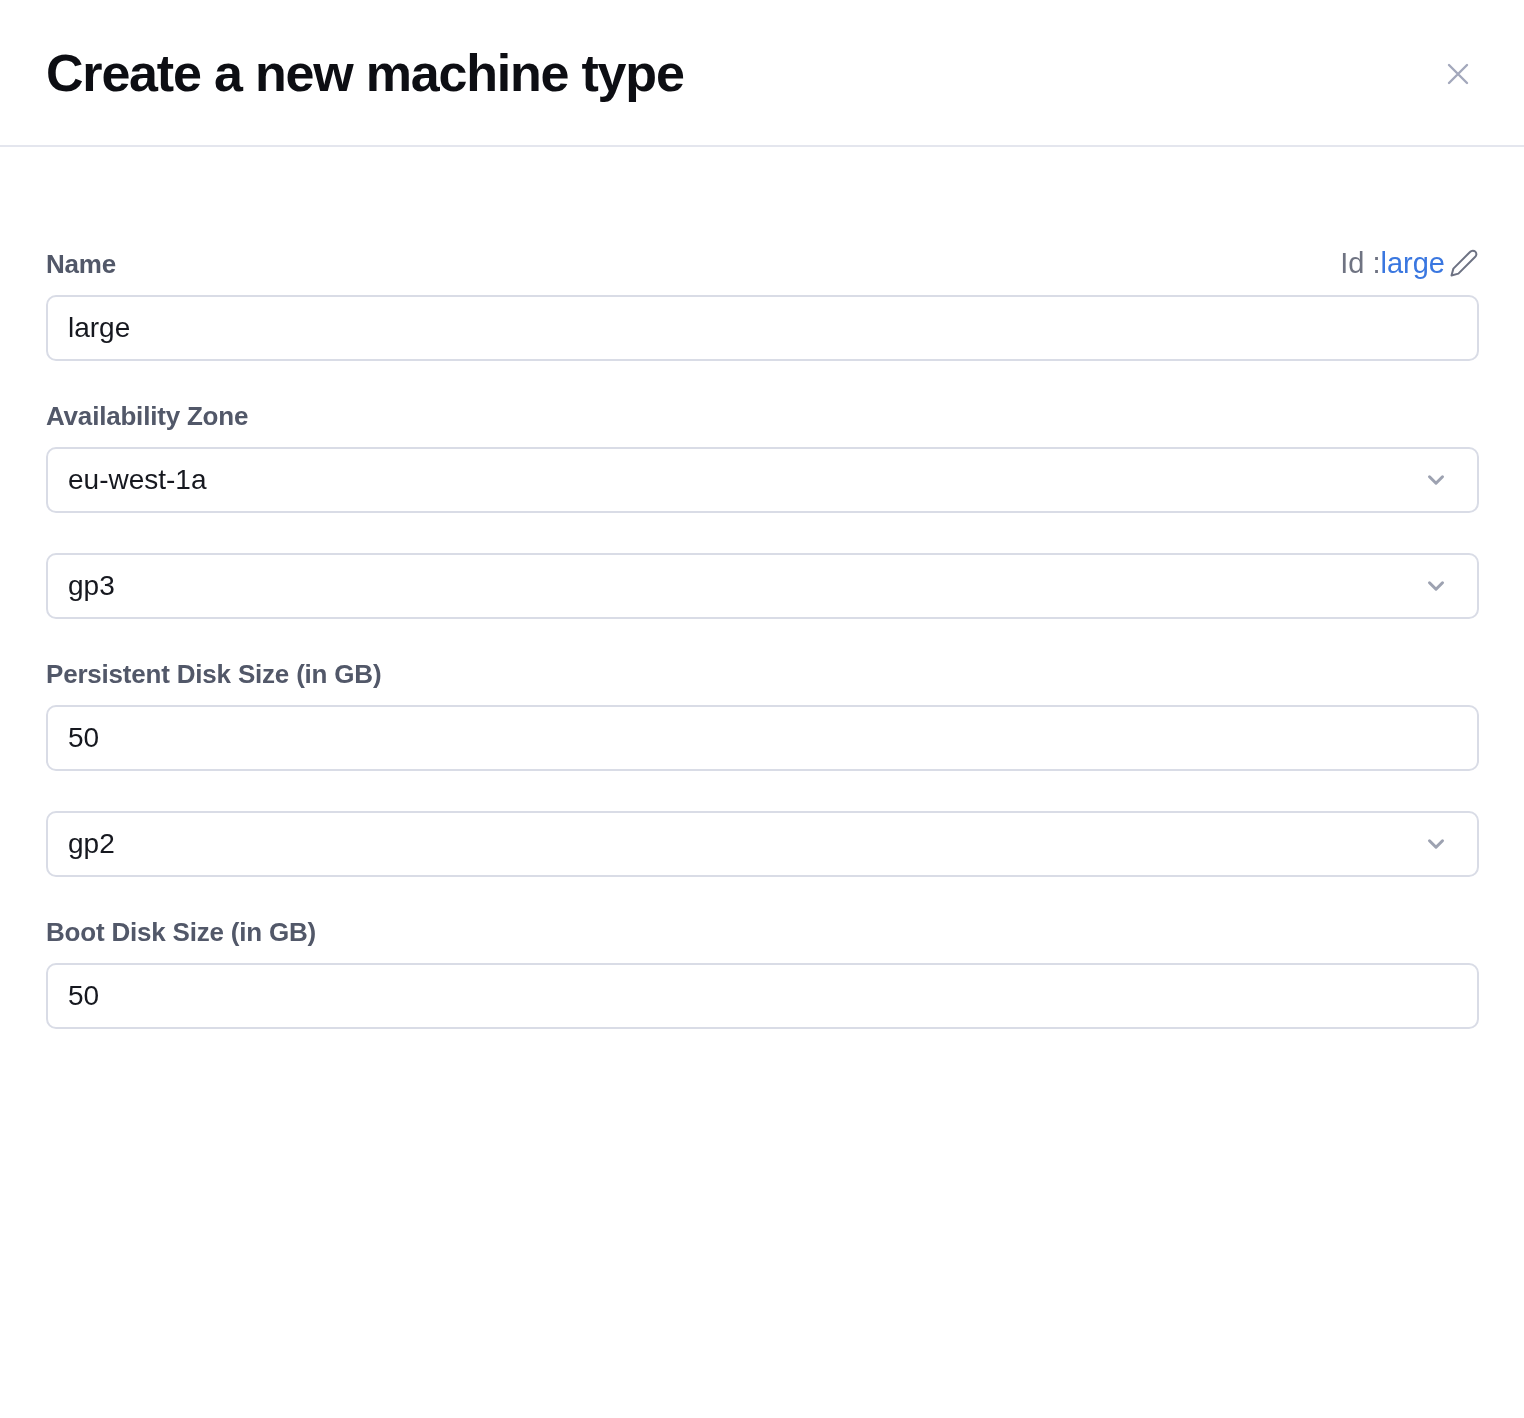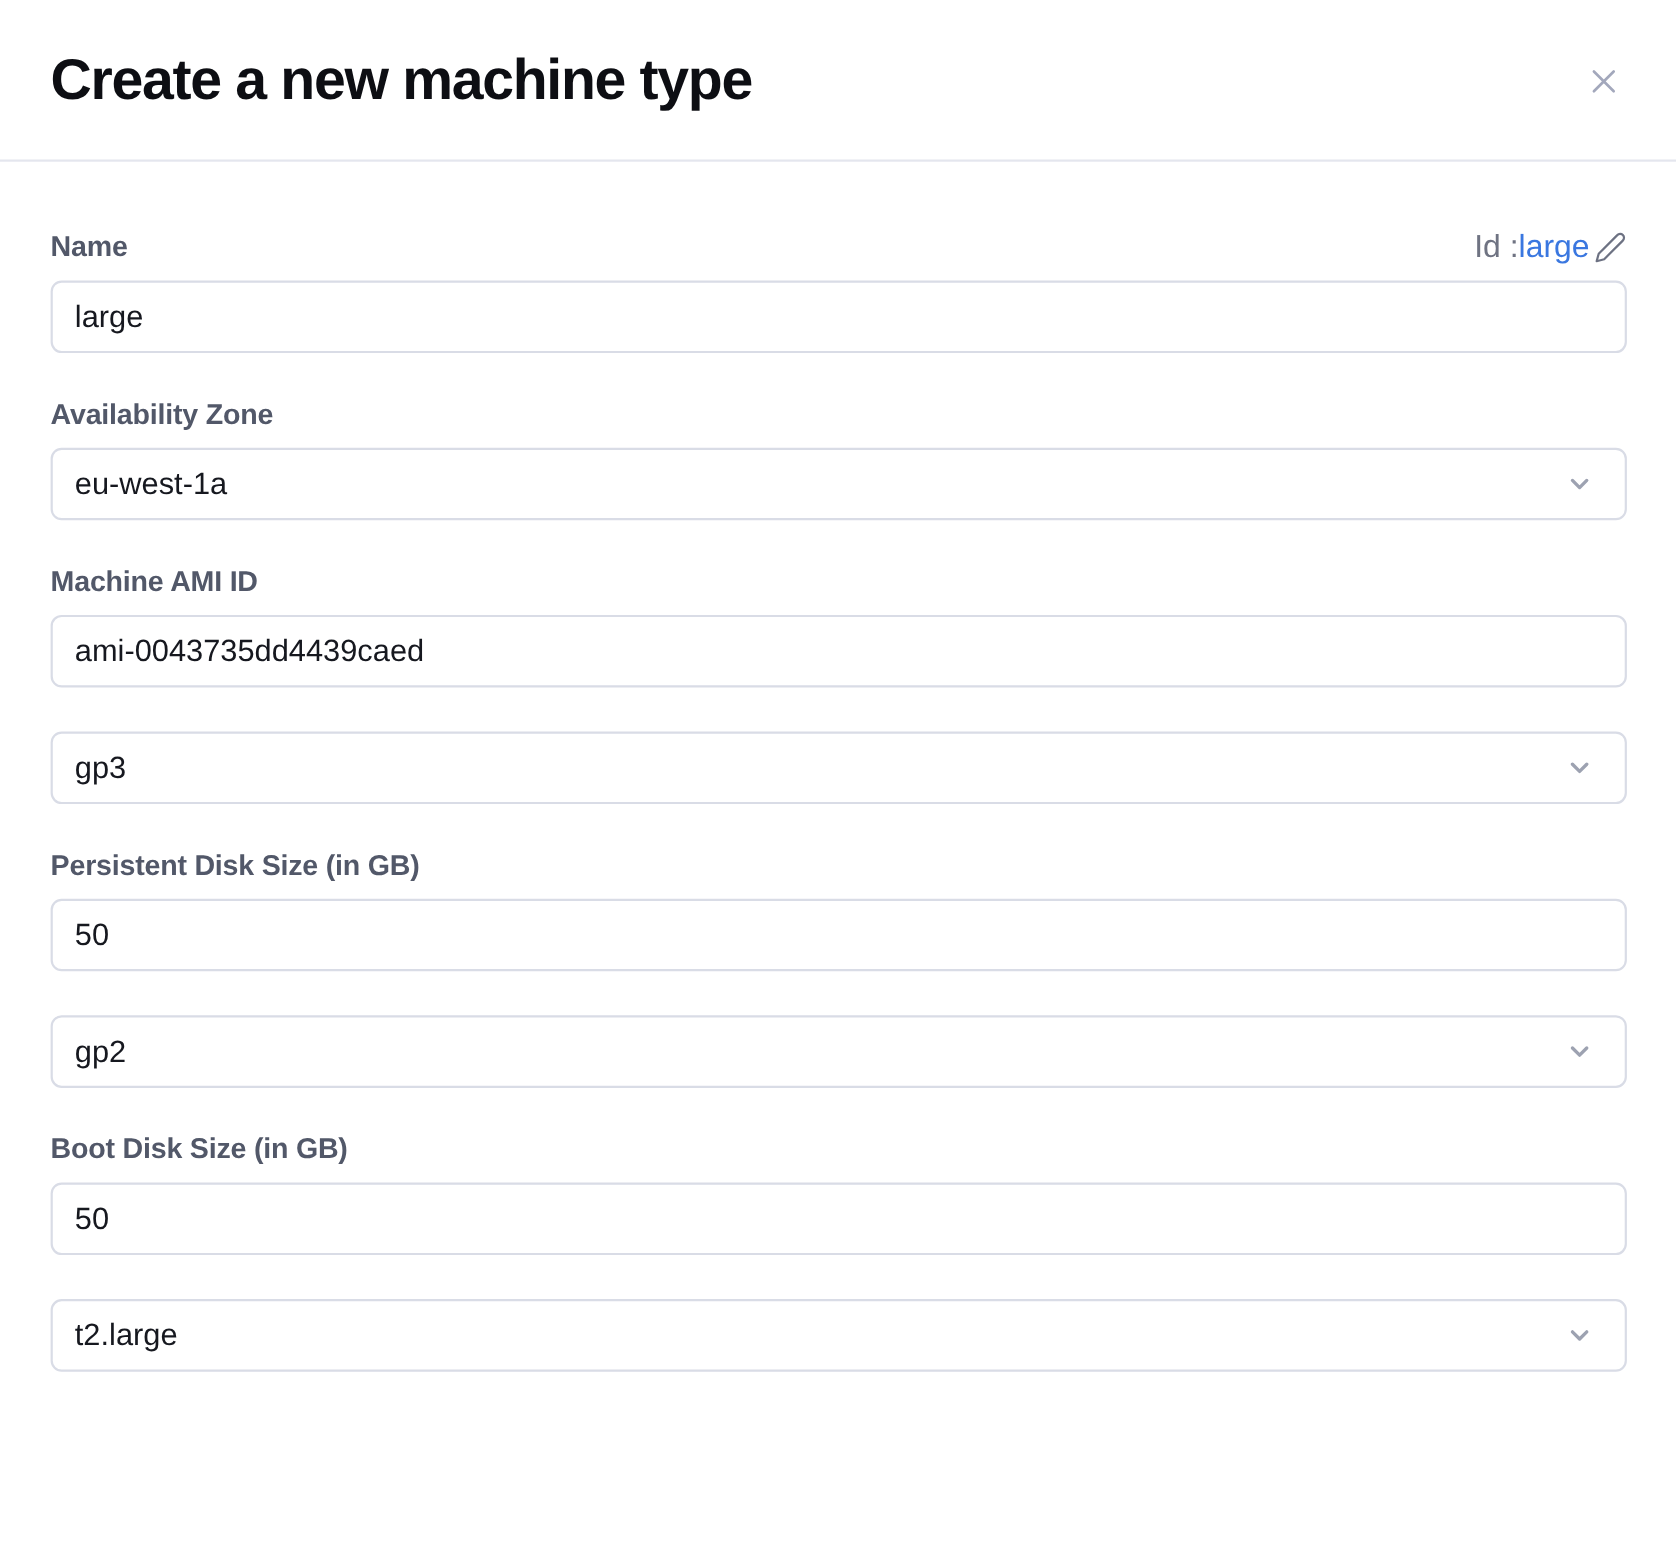--- a/index.html
+++ b/index.html
@@ -44,23 +44,24 @@
   }
   .modal-body {
     padding: 62px 45px 0 46px;
   }
   .field {
     margin-bottom: 40px;
   }
   .label-row {
     display: flex;
     justify-content: space-between;
-    align-items: flex-start;
+    align-items: flex-end;
     height: 30px;
     margin-bottom: 16px;
+    margin-top: 40px;
   }
   .field-label {
     font-size: 26px;
     font-weight: 700;
     color: #525869;
     letter-spacing: -0.2px;
     line-height: 30px;
   }
   .id-display {
     display: flex;
@@ -146,26 +147,20 @@
       <div class="select-control" role="combobox">
         <span class="select-value">eu-west-1a</span>
         <span class="chevron">
           <svg width="26" height="26" viewBox="0 0 24 24" fill="none" stroke="#9da2b1" stroke-width="2.8" stroke-linecap="round" stroke-linejoin="round">
             <path d="m6 9 6 6 6-6"></path>
           </svg>
         </span>
       </div>
     </div>
 
-    <div class="field">
-      <div class="label-row">
-        <span class="field-label">Machine AMI ID</span>
-      </div>
-      <input class="text-control" type="text" value="ami-0043735dd4439caed" style="">
-    </div>
 
     <div class="field">
       <div class="select-control" role="combobox">
         <span class="select-value">gp3</span>
         <span class="chevron">
           <svg width="26" height="26" viewBox="0 0 24 24" fill="none" stroke="#9da2b1" stroke-width="2.8" stroke-linecap="round" stroke-linejoin="round">
             <path d="m6 9 6 6 6-6"></path>
           </svg>
         </span>
       </div>
@@ -190,24 +185,16 @@
     </div>
 
     <div class="field">
       <div class="label-row">
         <span class="field-label">Boot Disk Size (in GB)</span>
       </div>
       <input class="text-control" type="text" value="50" style="">
     </div>
 
     <div class="field">
-      <div class="select-control" role="combobox">
-        <span class="select-value">t2.large</span>
-        <span class="chevron">
-          <svg width="26" height="26" viewBox="0 0 24 24" fill="none" stroke="#9da2b1" stroke-width="2.8" stroke-linecap="round" stroke-linejoin="round">
-            <path d="m6 9 6 6 6-6"></path>
-          </svg>
-        </span>
-      </div>
     </div>
 
   </div>
 </div>
 
 </body></html>

